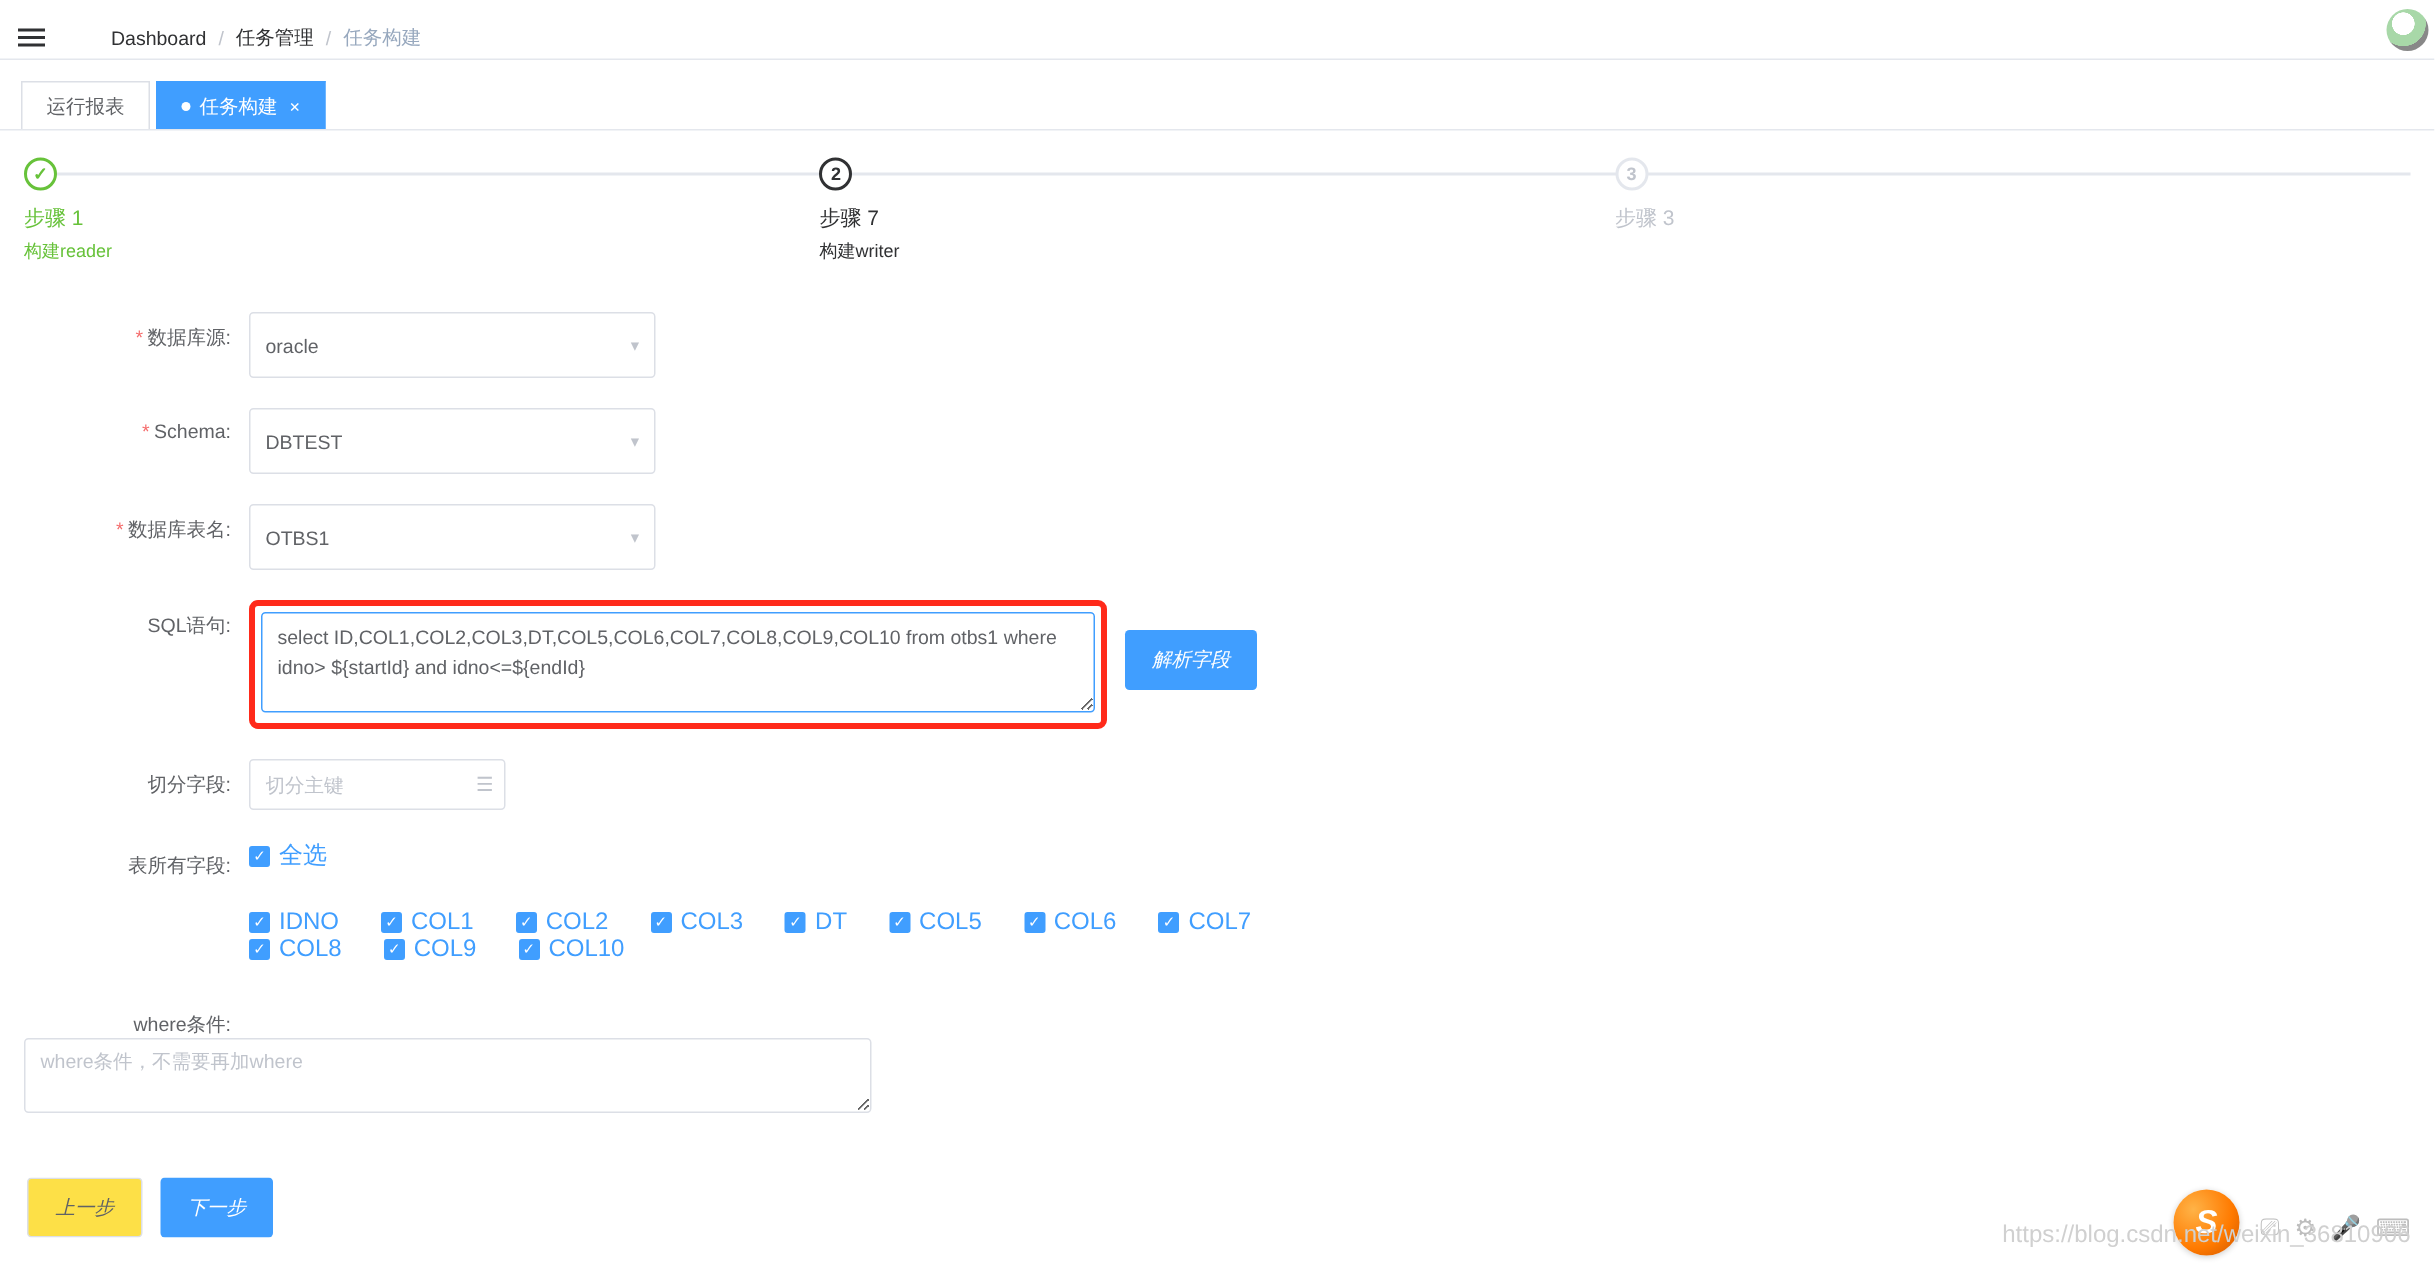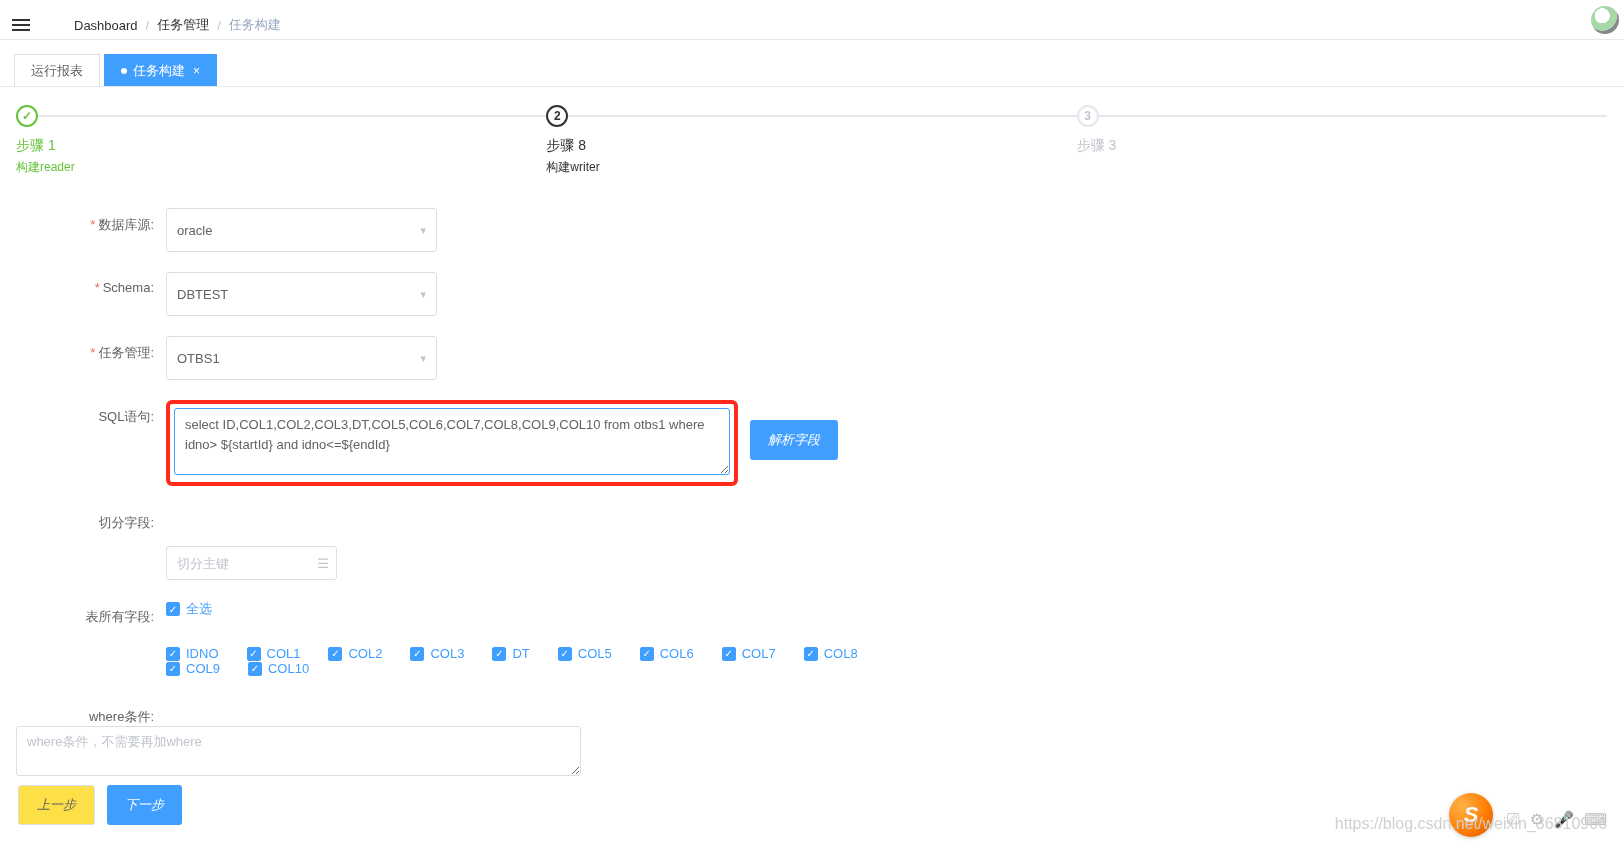--- a/index.html
+++ b/index.html
@@ -37,34 +37,34 @@
   .form { max-width: 900px; }
   .form-row { display: flex; align-items: flex-start; margin-bottom: 20px; }
   .form-label { width: 150px; text-align: right; padding-right: 12px; padding-top: 8px; color: #606266; font-size: 13px; }
   .form-label .req { color: #f56c6c; margin-right: 3px; }
   .form-control { flex: 1; display: flex; align-items: flex-start; }
   
   .select { width: 271px; height: 44px; border: 1px solid #dcdfe6; border-radius: 3px; display: flex; align-items: center; justify-content: space-between; padding: 16px 10px; color: #606266; cursor: pointer; background: #fff; }
   .select .chev { color: #c0c4cc; font-size: 11px; }
   .input { width: 171px; height: 34px; border: 1px solid #dcdfe6; border-radius: 3px; padding: 0 28px 0 10px; color: #606266; font-size: 13px; position: relative; }
   .input::placeholder { color: #c0c4cc; }
-  .input-wrap { position: relative; width: 171px; margin-top: 40px; }
+  .input-wrap { position: relative; width: 171px; }
   .input-ico { position: absolute; right: 8px; top: 50%; transform: translateY(-50%); color: #c0c4cc; font-size: 13px; }
   
   .sql-box-wrap { border: 4px solid #ff2a1a; border-radius: 6px; padding: 4px; width: 572px; }
   .sql-box { width: 100%; height: 67px; border: 1px solid #409eff; border-radius: 3px; padding: 6px 10px; font-size: 13px; color: #606266; resize: both; font-family: inherit; line-height: 1.5; outline: none; }
   .where-box { width: 565px; height: 50px; border: 1px solid #dcdfe6; border-radius: 3px; padding: 6px 10px; font-size: 13px; color: #606266; resize: both; font-family: Liberation Sans, sans-serif; }
   .where-box::placeholder { color: #c0c4cc; }
   
   .btn { height: 40px; padding: 0 18px; border: none; border-radius: 3px; cursor: pointer; font-size: 13px; font-style: italic; }
   .btn-primary { background: #409eff; color: #fff; }
   .btn-default { background: #fde047; color: #606266; border: 1px solid #dcdfe6; }
   .parse-btn { margin-left: 12px; margin-top: 20px; }
   
-  .checkbox { display: inline-flex; align-items: center; margin-right: 28px; cursor: pointer; font-size: 13px; text-align: right; }
+  .checkbox { display: inline-flex; align-items: center; margin-right: 28px; cursor: pointer; font-size: 16px; text-align: right; }
   .checkbox .cb { width: 14px; height: 14px; border: 1px solid #409eff; background: #409eff; border-radius: 2px; display: inline-flex; align-items: center; justify-content: center; margin-right: 6px; }
   .checkbox .cb::after { content: "✓"; color: #fff; font-size: 10px; }
   .checkbox .lbl { color: #409eff; }
   .col-list { display: flex; flex-wrap: wrap; margin-top: 4px; padding-left: 150px; }
   
   .footer-btns { position: fixed; bottom: 18px; left: 18px; display: flex; gap: 12px; }
   .watermark { position: fixed; bottom: 10px; right: 16px; color: #d0d0d0; font-size: 16px; pointer-events: none; }
   .ime-badge { position: fixed; bottom: 6px; right: 130px; width: 44px; height: 44px; border-radius: 50%; background: radial-gradient(circle at 30% 30%, #ffb347, #ff7a00 60%, #c50 100%); box-shadow: 0 1px 4px rgba(0,0,0,.2); display:flex; align-items:center; justify-content:center; color:#fff; font-weight:700; font-size:22px; font-style:italic; }
   .sys-icons { position: fixed; bottom: 14px; right: 16px; display:flex; gap:10px; color:#bdbdbd; font-size:16px; }
 </style>
@@ -103,21 +103,21 @@
     <div class="step-line"></div>
     <div class="step done">
       <div class="step-circle">
           <span class="check"></span>
         </div>
       <div class="step-title">步骤 1</div>
       <div class="step-sub">构建reader</div>
     </div>
     <div class="step current">
       <div class="step-circle">2</div>
-      <div class="step-title">步骤 8</div>
+      <div class="step-title">步骤 7</div>
       <div class="step-sub">构建writer</div>
     </div>
     <div class="step">
       <div class="step-circle">3</div>
       <div class="step-title">步骤 3</div>
     </div>
   </div>
 
   <div class="form">
     <div class="form-row">
@@ -134,21 +134,21 @@
       <div class="form-label"><span class="req">*</span><span>Schema:</span></div>
       <div class="form-control">
         <div class="select">
           <span>DBTEST</span>
           <span class="chev">▾</span>
         </div>
       </div>
     </div>
 
     <div class="form-row">
-      <div class="form-label"><span class="req">*</span><span>任务管理:</span></div>
+      <div class="form-label"><span class="req">*</span><span>数据库表名:</span></div>
       <div class="form-control">
         <div class="select">
           <span>OTBS1</span>
           <span class="chev">▾</span>
         </div>
       </div>
     </div>
 
     <div class="form-row">
       <div class="form-label"><span>SQL语句:</span></div>

